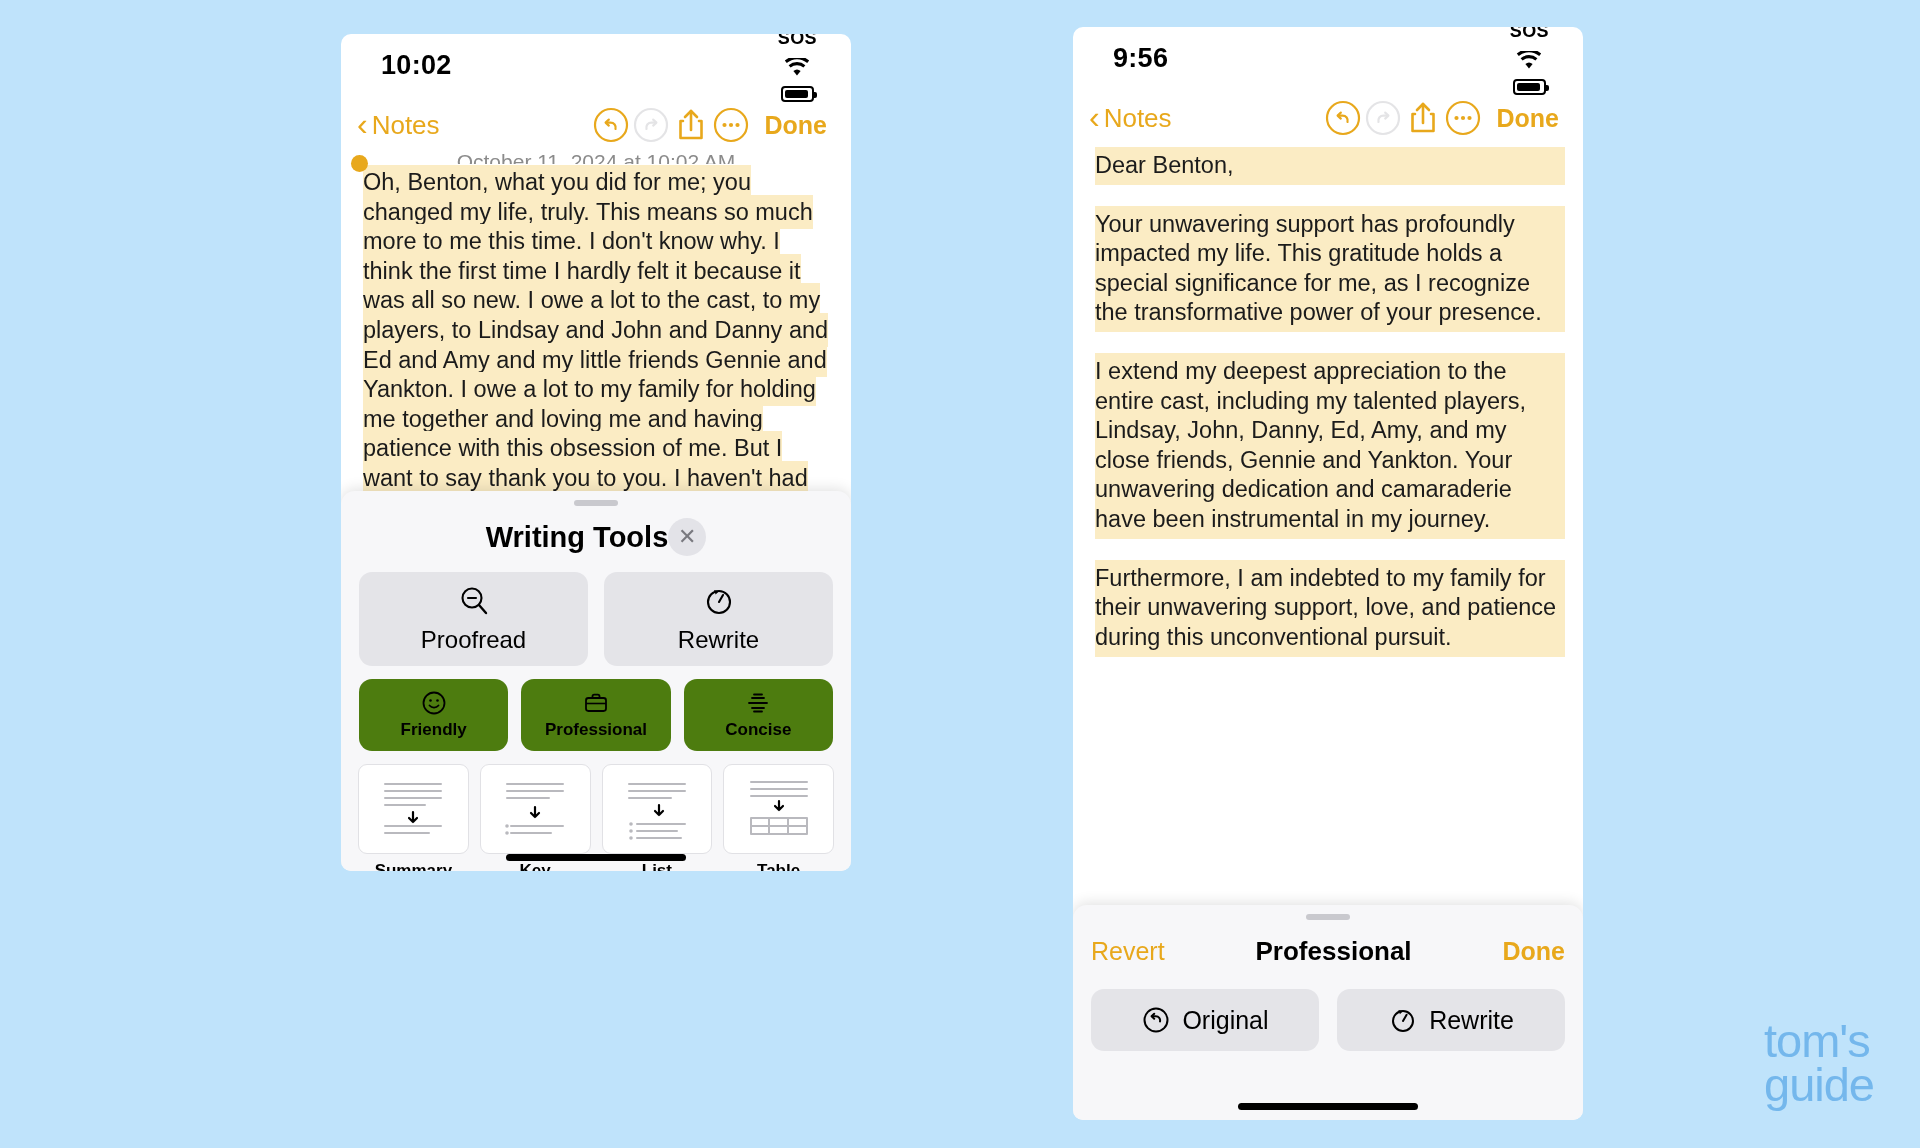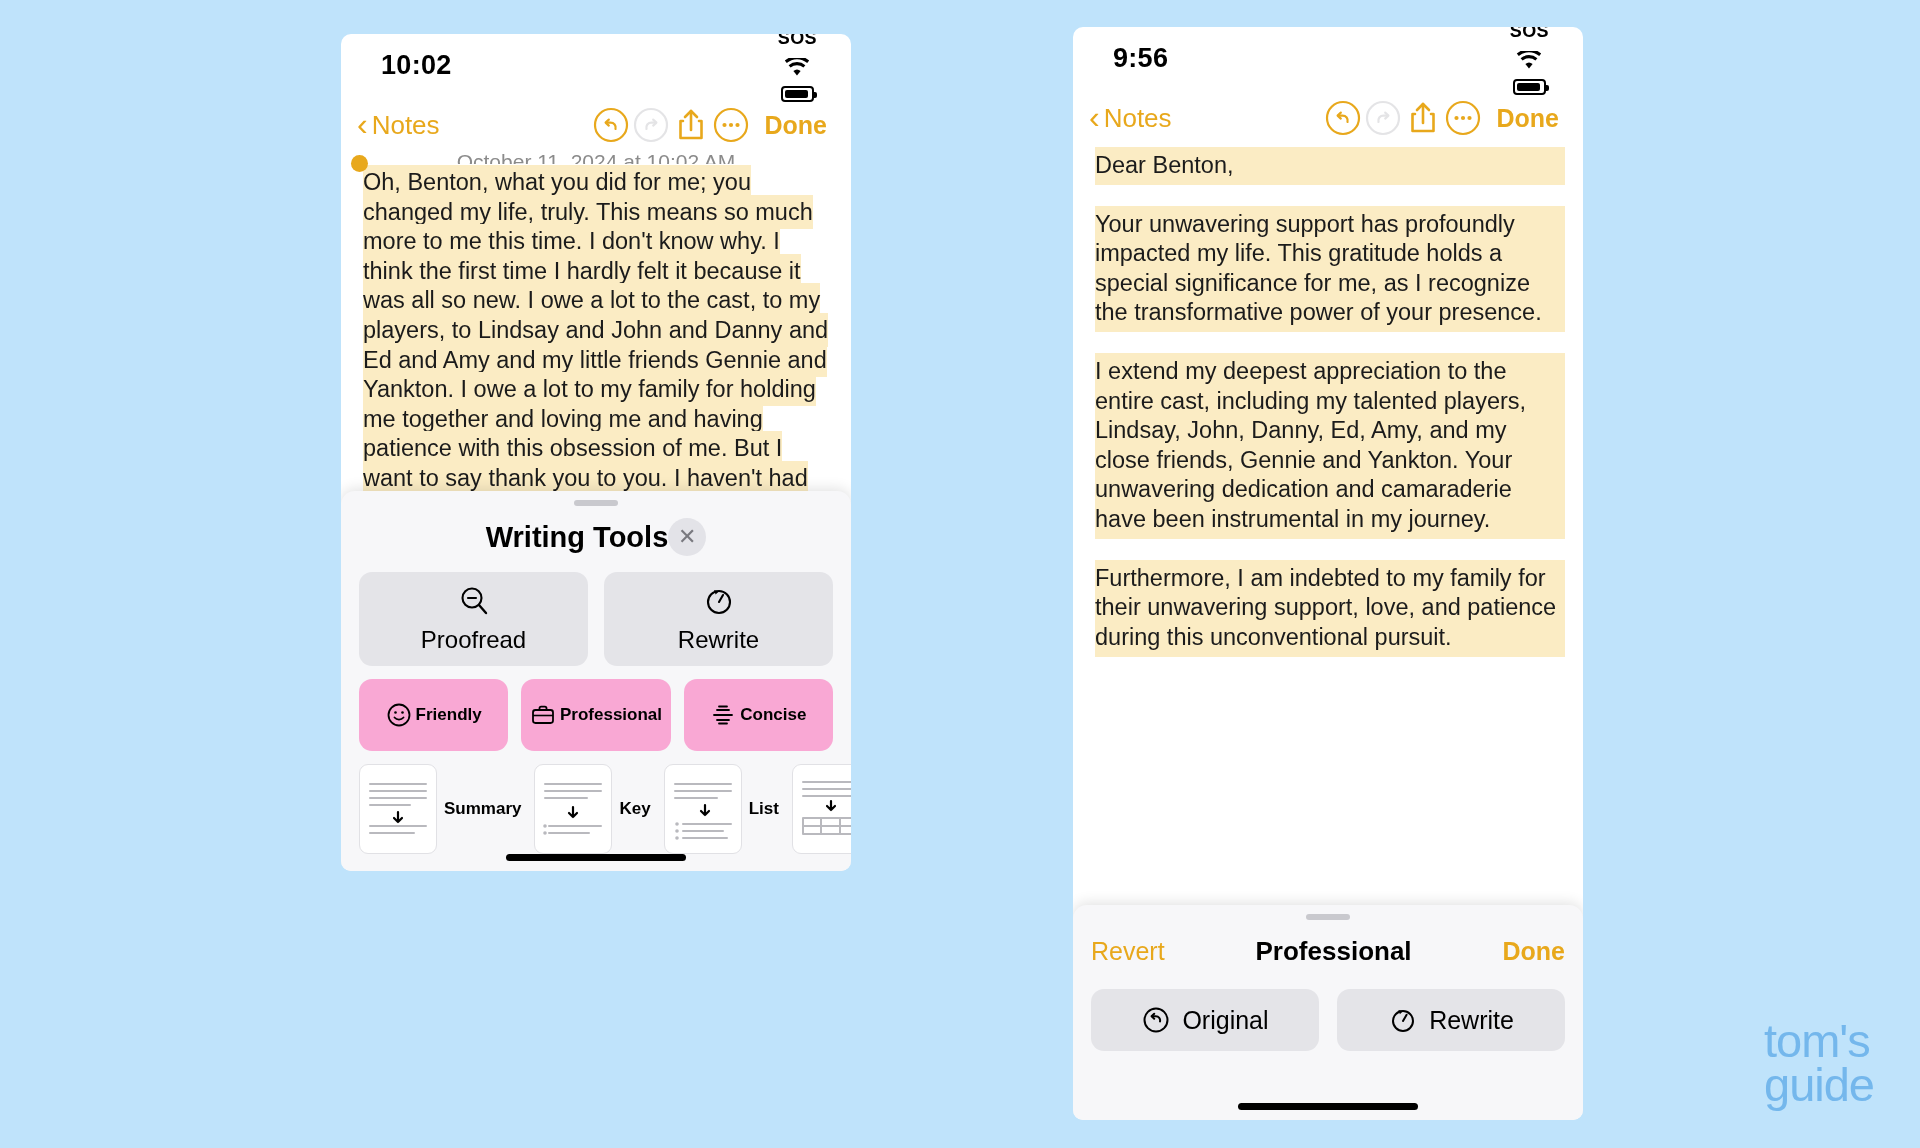--- a/index.html
+++ b/index.html
@@ -208,40 +208,40 @@
     cursor: pointer;
   }
   .big-card .lbl { font-size: 24px; color: #000; }
   .row-tone {
     display: flex;
     gap: 13px;
     margin-top: 13px;
   }
   .tone-card {
     flex: 1;
-    background: #f9a8d4;
+    background: #4d7c0f;
     border-radius: 13px;
     height: 72px;
     display: flex;
-    flex-direction: row;
+    flex-direction: column;
     align-items: center;
     justify-content: center;
     gap: 4px;
     cursor: pointer;
   }
   .tone-card .lbl { font-size: 17px; font-weight: bold; color: #000; }
   .row-fmt {
     display: flex;
     gap: 13px;
     margin-top: 13px;
   }
   .fmt-card {
     flex: 1;
     display: flex;
-    flex-direction: row;
+    flex-direction: column;
     align-items: center;
     gap: 7px;
     cursor: pointer;
   }
   .fmt-thumb {
     width: 100%;
     height: 88px;
     background: #fff;
     border: 1px solid #e1e1e5;
     border-radius: 9px;

